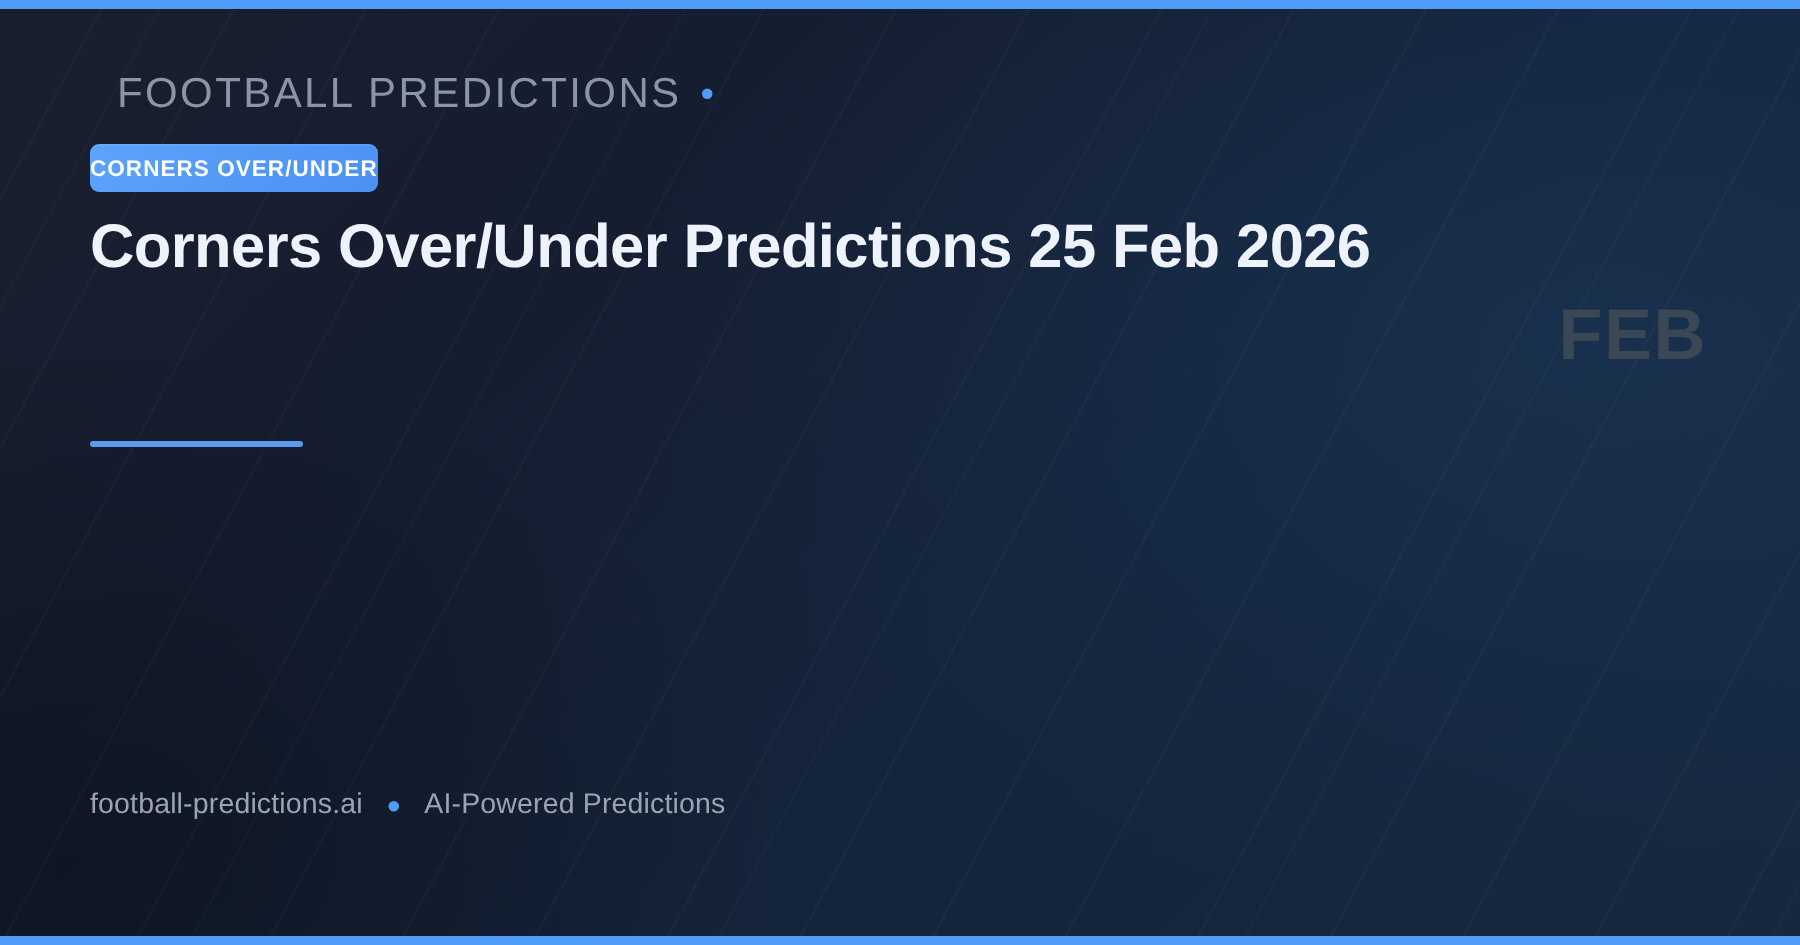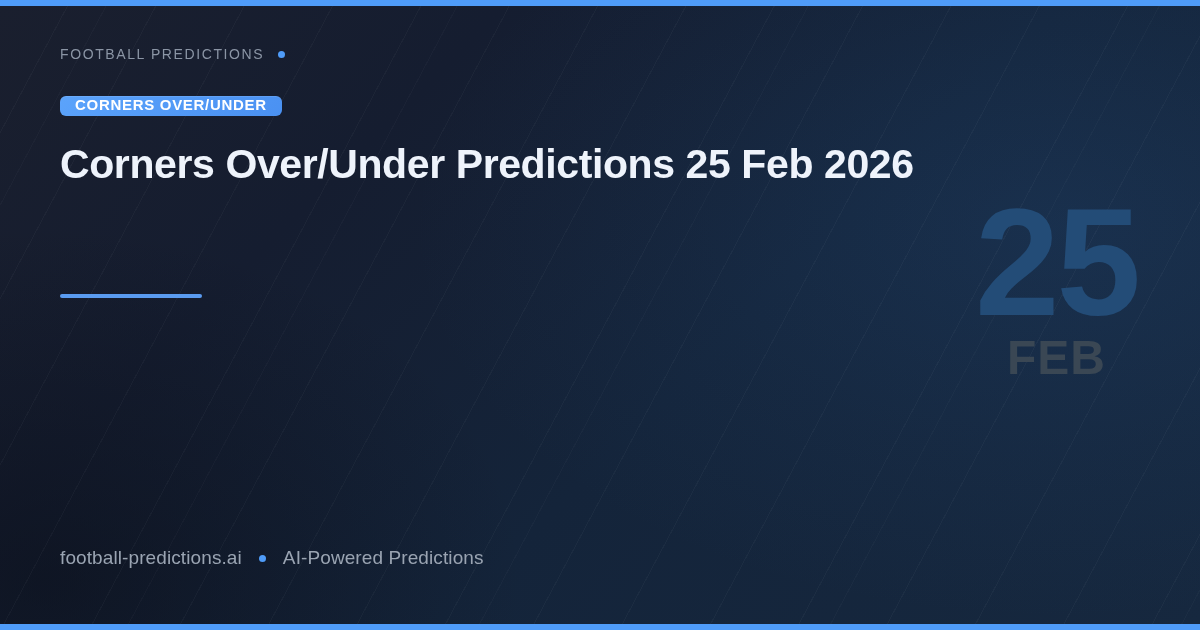--- a/index.html
+++ b/index.html
@@ -120,42 +120,43 @@
   .eyebrow {
     position:absolute;
     top:46px;
     left:0;
     display:flex;
     align-items:center;
     gap:14px;
     white-space:nowrap;
   }
   .eyebrow-text {
-    font-size:14px;
+    font-size:28px;
     font-weight:400;
     letter-spacing:1.6px;
     color:#8b95a5;
+    margin-left:18px;
   }
   .eyebrow-dot {
     width:7px;
     height:7px;
     border-radius:50%;
     background:#4f9cf9;
     flex:0 0 auto;
   }
 
   
   .badge {
     position:absolute;
     top:96px;
     left:0;
-    height:20px;
-    padding:0 15px;
+    height:32px;
+    padding:0 0;
     display:inline-flex;
-    align-items:flex-start;
+    align-items:center;
     border-radius:6px;
     background:linear-gradient(135deg, #5ba3fb 0%, #4a91f2 100%);
     box-shadow:0 1px 0 rgba(255,255,255,0.10) inset;
   }
   .badge-text {
     font-size:15px;
     font-weight:700;
     letter-spacing:0.7px;
     color:#ffffff;
     white-space:nowrap;
@@ -182,21 +183,21 @@
     width:142px;
     height:4px;
     border-radius:2px;
     background:#5a9bf0;
   }
 
   
   .footer {
     position:absolute;
     left:0;
-    top:547px;
+    top:526px;
     display:flex;
     align-items:center;
     gap:17px;
     white-space:nowrap;
   }
   .footer-site,
   .footer-tagline {
     font-size:19px;
     font-weight:400;
     letter-spacing:0.1px;
@@ -216,21 +217,20 @@
 <div id="og-card">
 
   <div class="bg-glow"></div>
   <div class="bg-stripes"></div>
   <div class="bg-stripes-2"></div>
 
   <div class="edge-bar top"></div>
   <div class="edge-bar bottom"></div>
 
   <div class="date-deco">
-    <span class="day">25</span>
     <span class="month">FEB</span>
   </div>
 
   <div class="content">
 
     <div class="eyebrow">
       <span class="eyebrow-text">FOOTBALL PREDICTIONS</span>
       <span class="eyebrow-dot"></span>
     </div>
 

